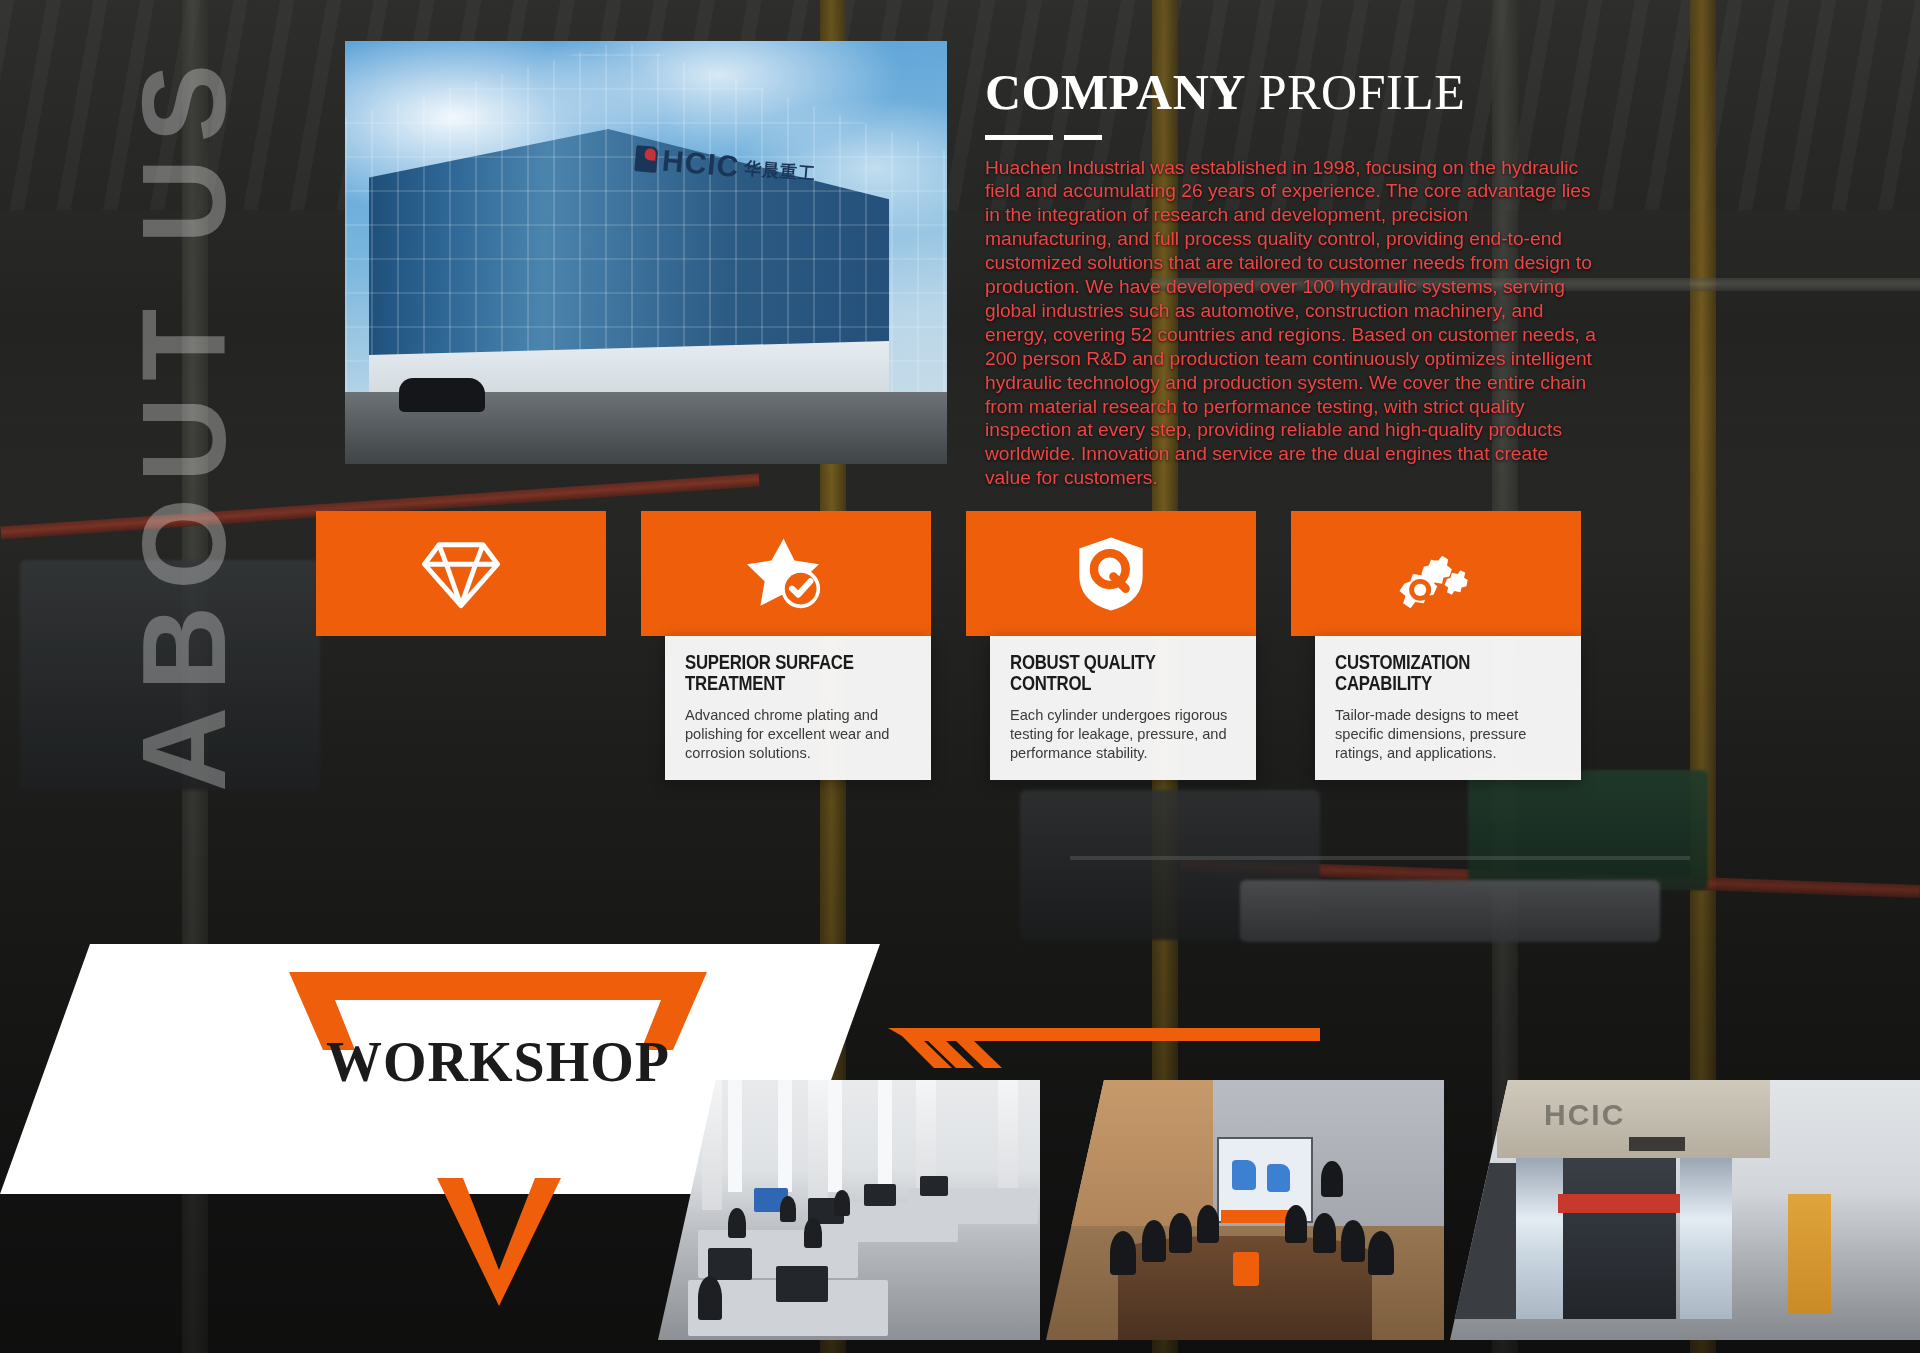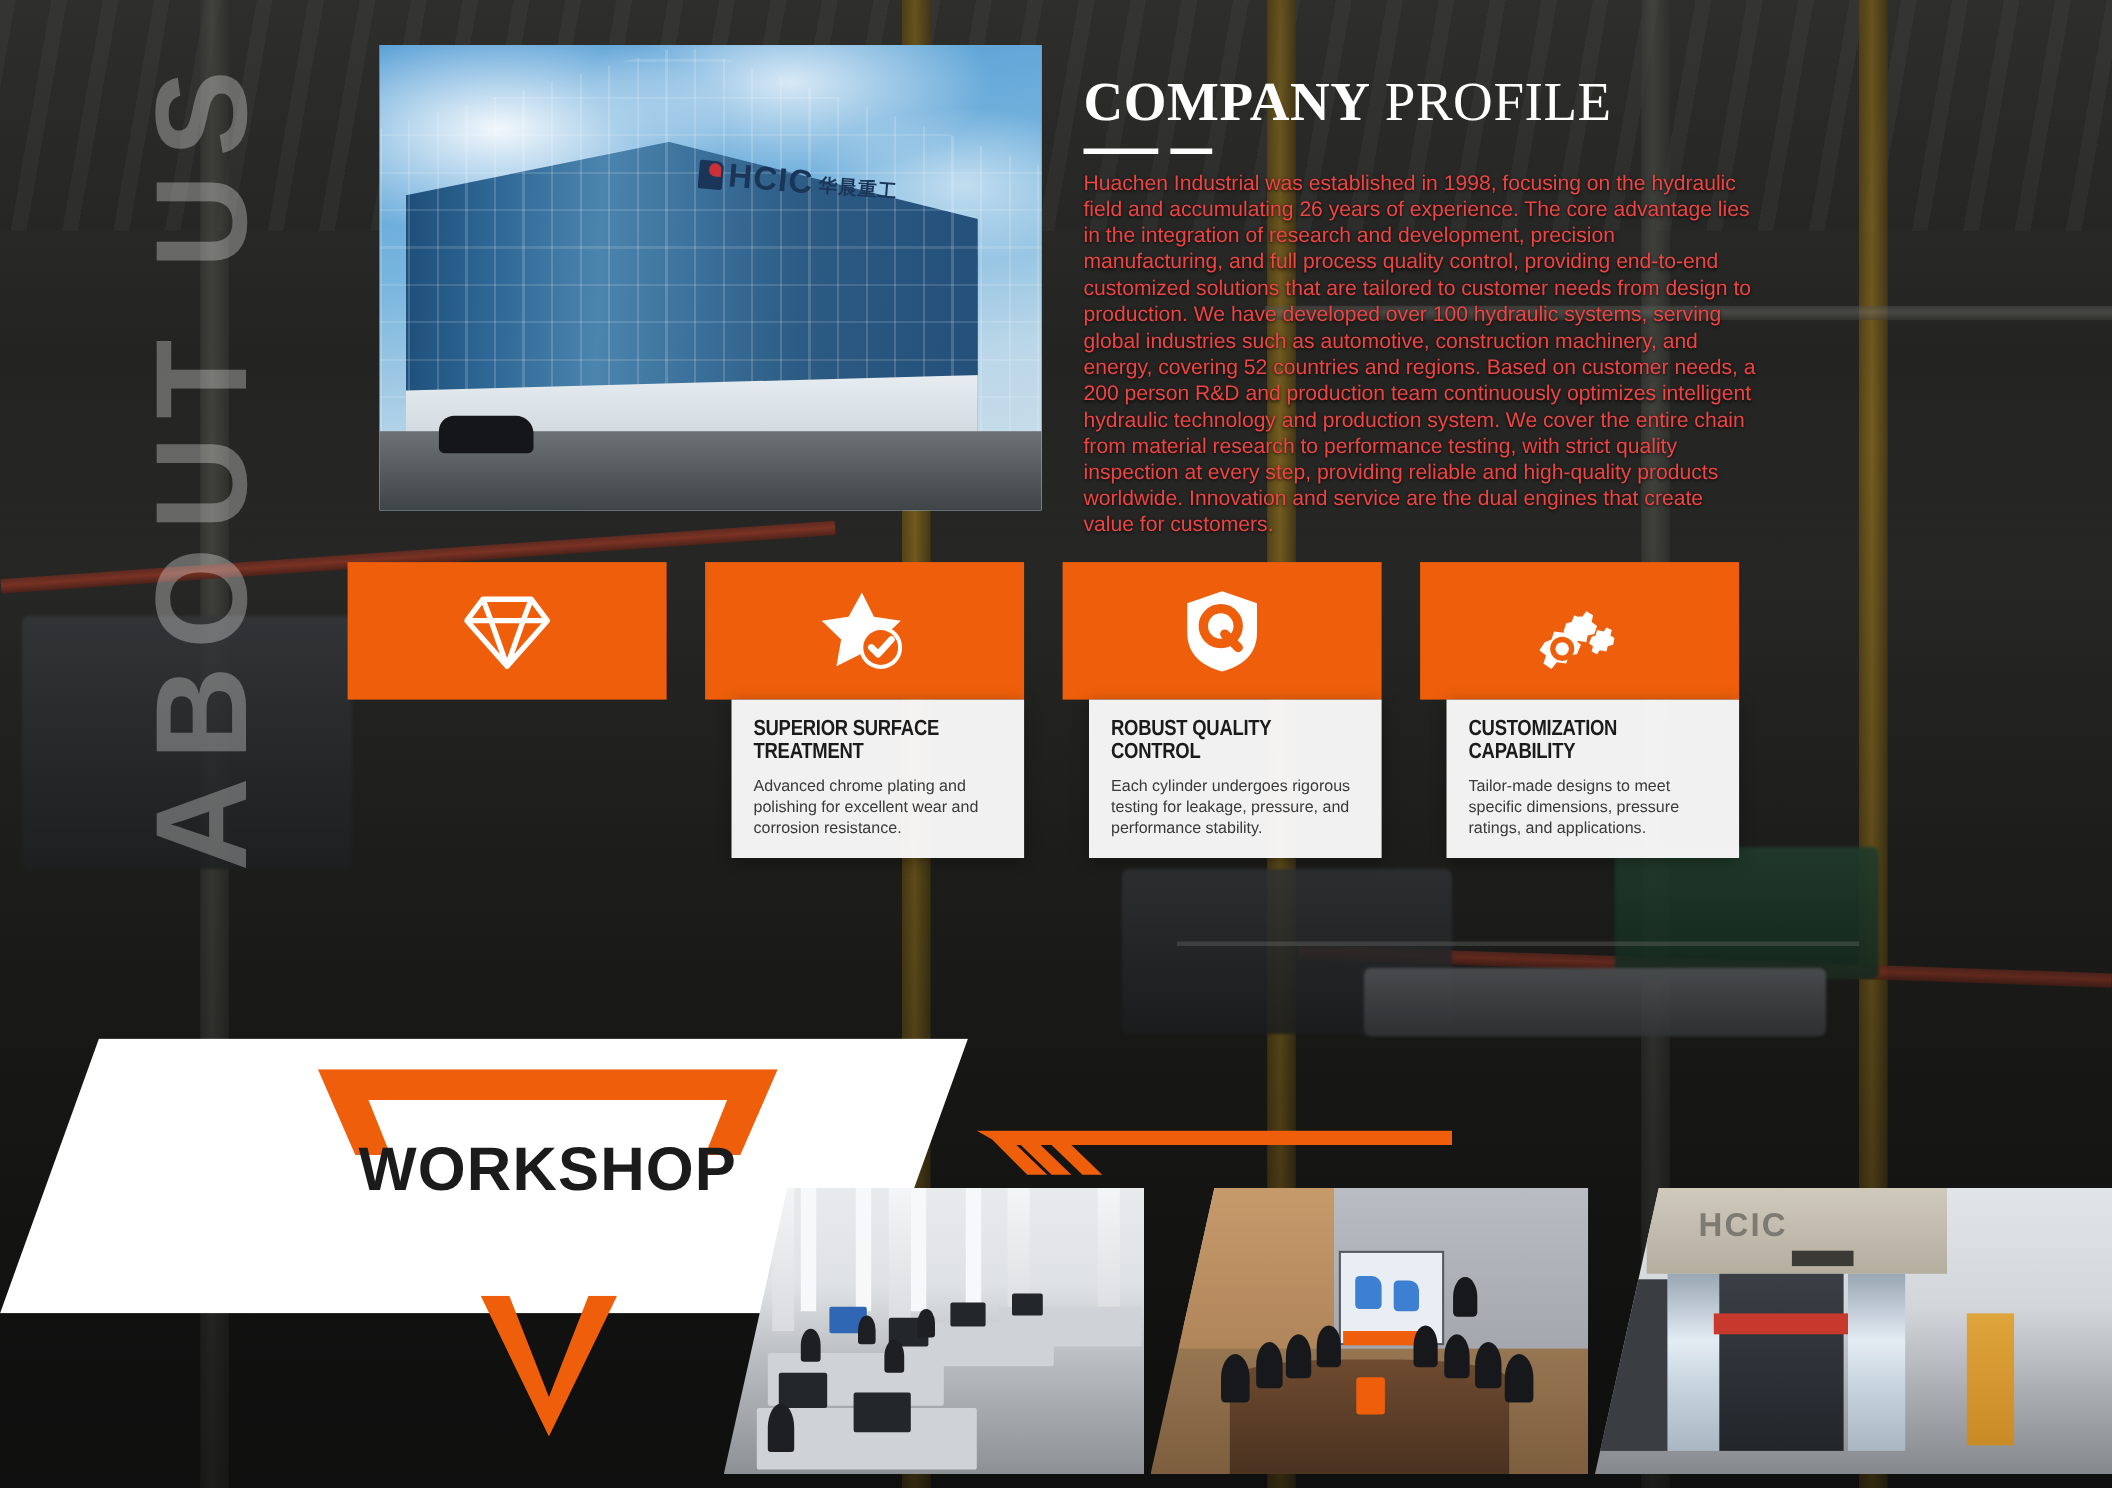--- a/index.html
+++ b/index.html
@@ -98,21 +98,21 @@
   .card:nth-child(3){ left:650px; }
   .card:nth-child(4){ left:975px; }
 
   
   .ws-panel { position:absolute; left:0px; top:944px; width:880px; height:250px;
     background:#ffffff;
     clip-path:polygon(90px 0%, 880px 0%, 790px 250px, 0px 250px); }
   .ws-bracket { position:absolute; left:289px; top:972px; width:418px; height:78px; }
   .ws-bracket svg { width:100%; height:100%; display:block; }
   .ws-title { position:absolute; left:289px; top:1030px; width:418px; text-align:center;
-    font-size:56px; font-weight:700; color:#1b1b1b; letter-spacing:1px; }
+    font-size:56px; font-weight:700; color:#1b1b1b; letter-spacing:1px;font-family:Liberation Serif, serif; }
   .ws-desc { position:absolute; left:276px; top:1100px; width:444px; text-align:center;
     font-size:16.4px; line-height:1.42; color:#2b2b2b; }
   .ws-arrow { position:absolute; left:437px; top:1178px; width:124px; height:128px; }
   .ws-arrow svg { width:100%; height:100%; display:block; }
 
   
   .chev-rule { position:absolute; left:888px; top:1024px; width:432px; height:46px; }
   .chev-rule svg { width:100%; height:100%; display:block; }
 
   
@@ -232,21 +232,21 @@
         <svg viewBox="0 0 64 64">
           <path d="M30 3l9 18 20 3-14.5 14 3.5 20L30 48.5 11 58l3.5-20L0 24l20-3z" fill="#fff"></path>
           <circle cx="44" cy="44" r="16" fill="#fff"></circle>
           <circle cx="44" cy="44" r="13" fill="#ef5f0b"></circle>
           <path d="M37 44l5 5 10-11" fill="none" stroke="#fff" stroke-width="5" stroke-linecap="round" stroke-linejoin="round"></path>
         </svg>
       </div>
       <div class="body">
         <div class="t">SUPERIOR SURFACE
 TREATMENT</div>
-        <div class="d">Advanced chrome plating and polishing for excellent wear and corrosion resistance.</div>
+        <div class="d">Advanced chrome plating and polishing for excellent wear and corrosion solutions.</div>
       </div>
     </div>
 
     <div class="card">
       <div class="head">
         <svg viewBox="0 0 64 64">
           <path d="M32 2l26 9v22c0 17-12 25-26 29C18 58 6 50 6 33V11z" fill="#fff"></path>
           <circle cx="31" cy="28" r="13" fill="none" stroke="#ef5f0b" stroke-width="7"></circle>
           <path d="M34 34l10 10" stroke="#ef5f0b" stroke-width="7" stroke-linecap="round"></path>
         </svg>

